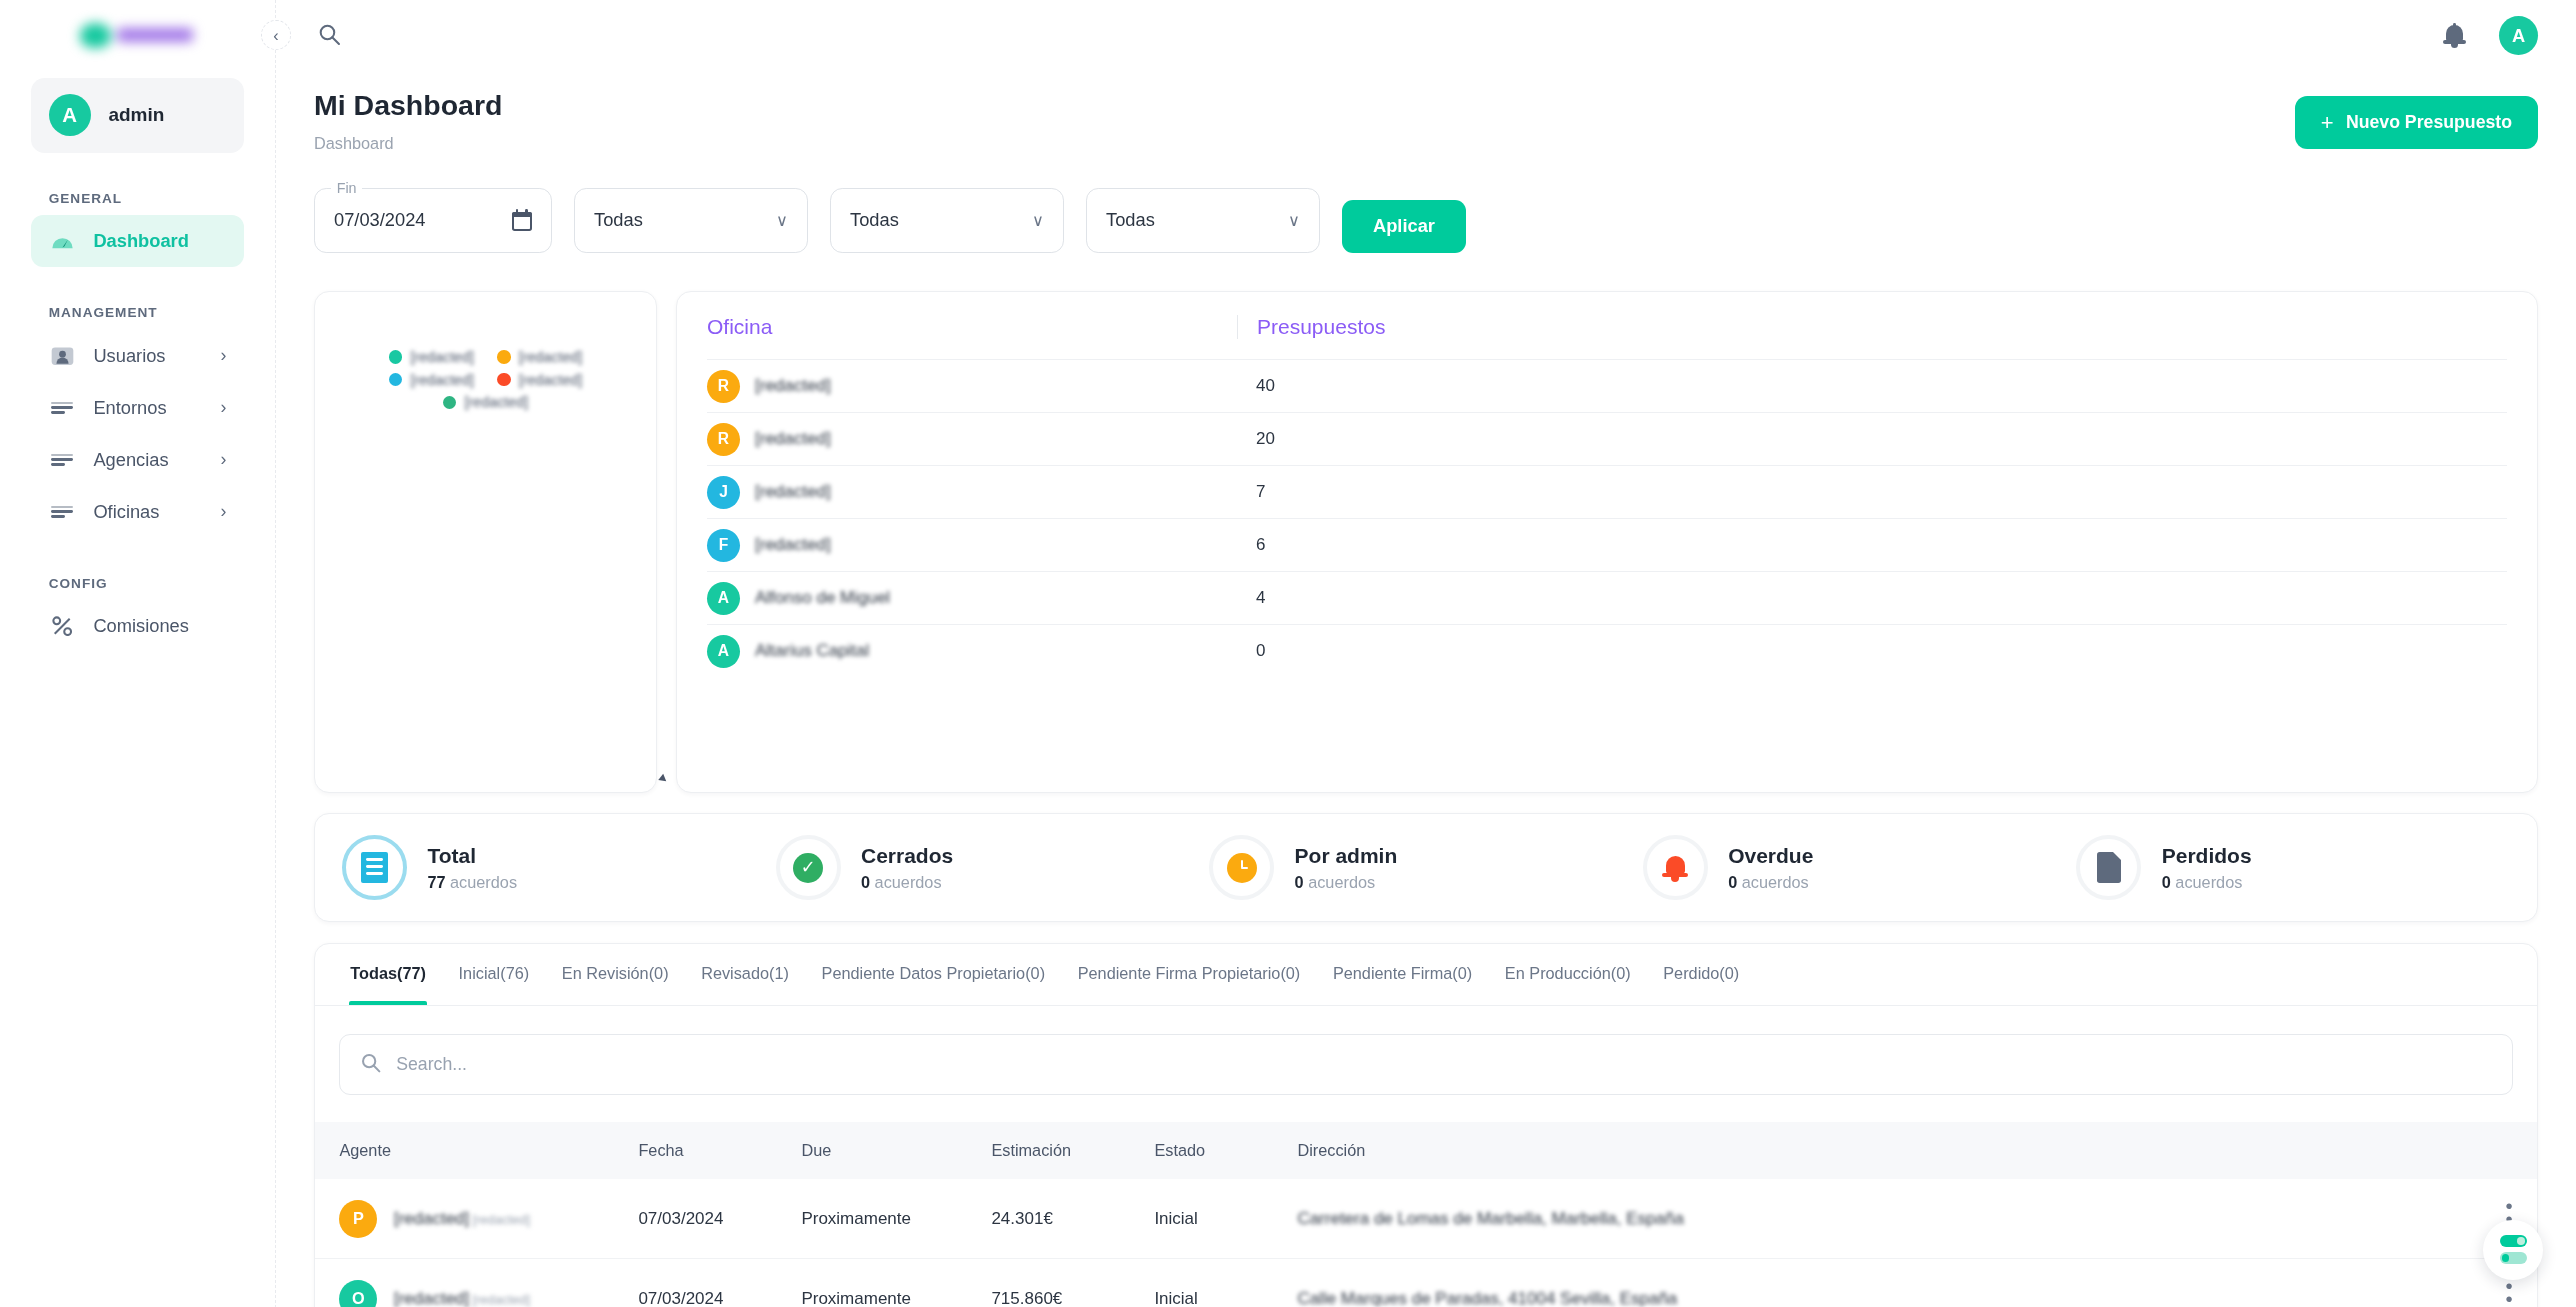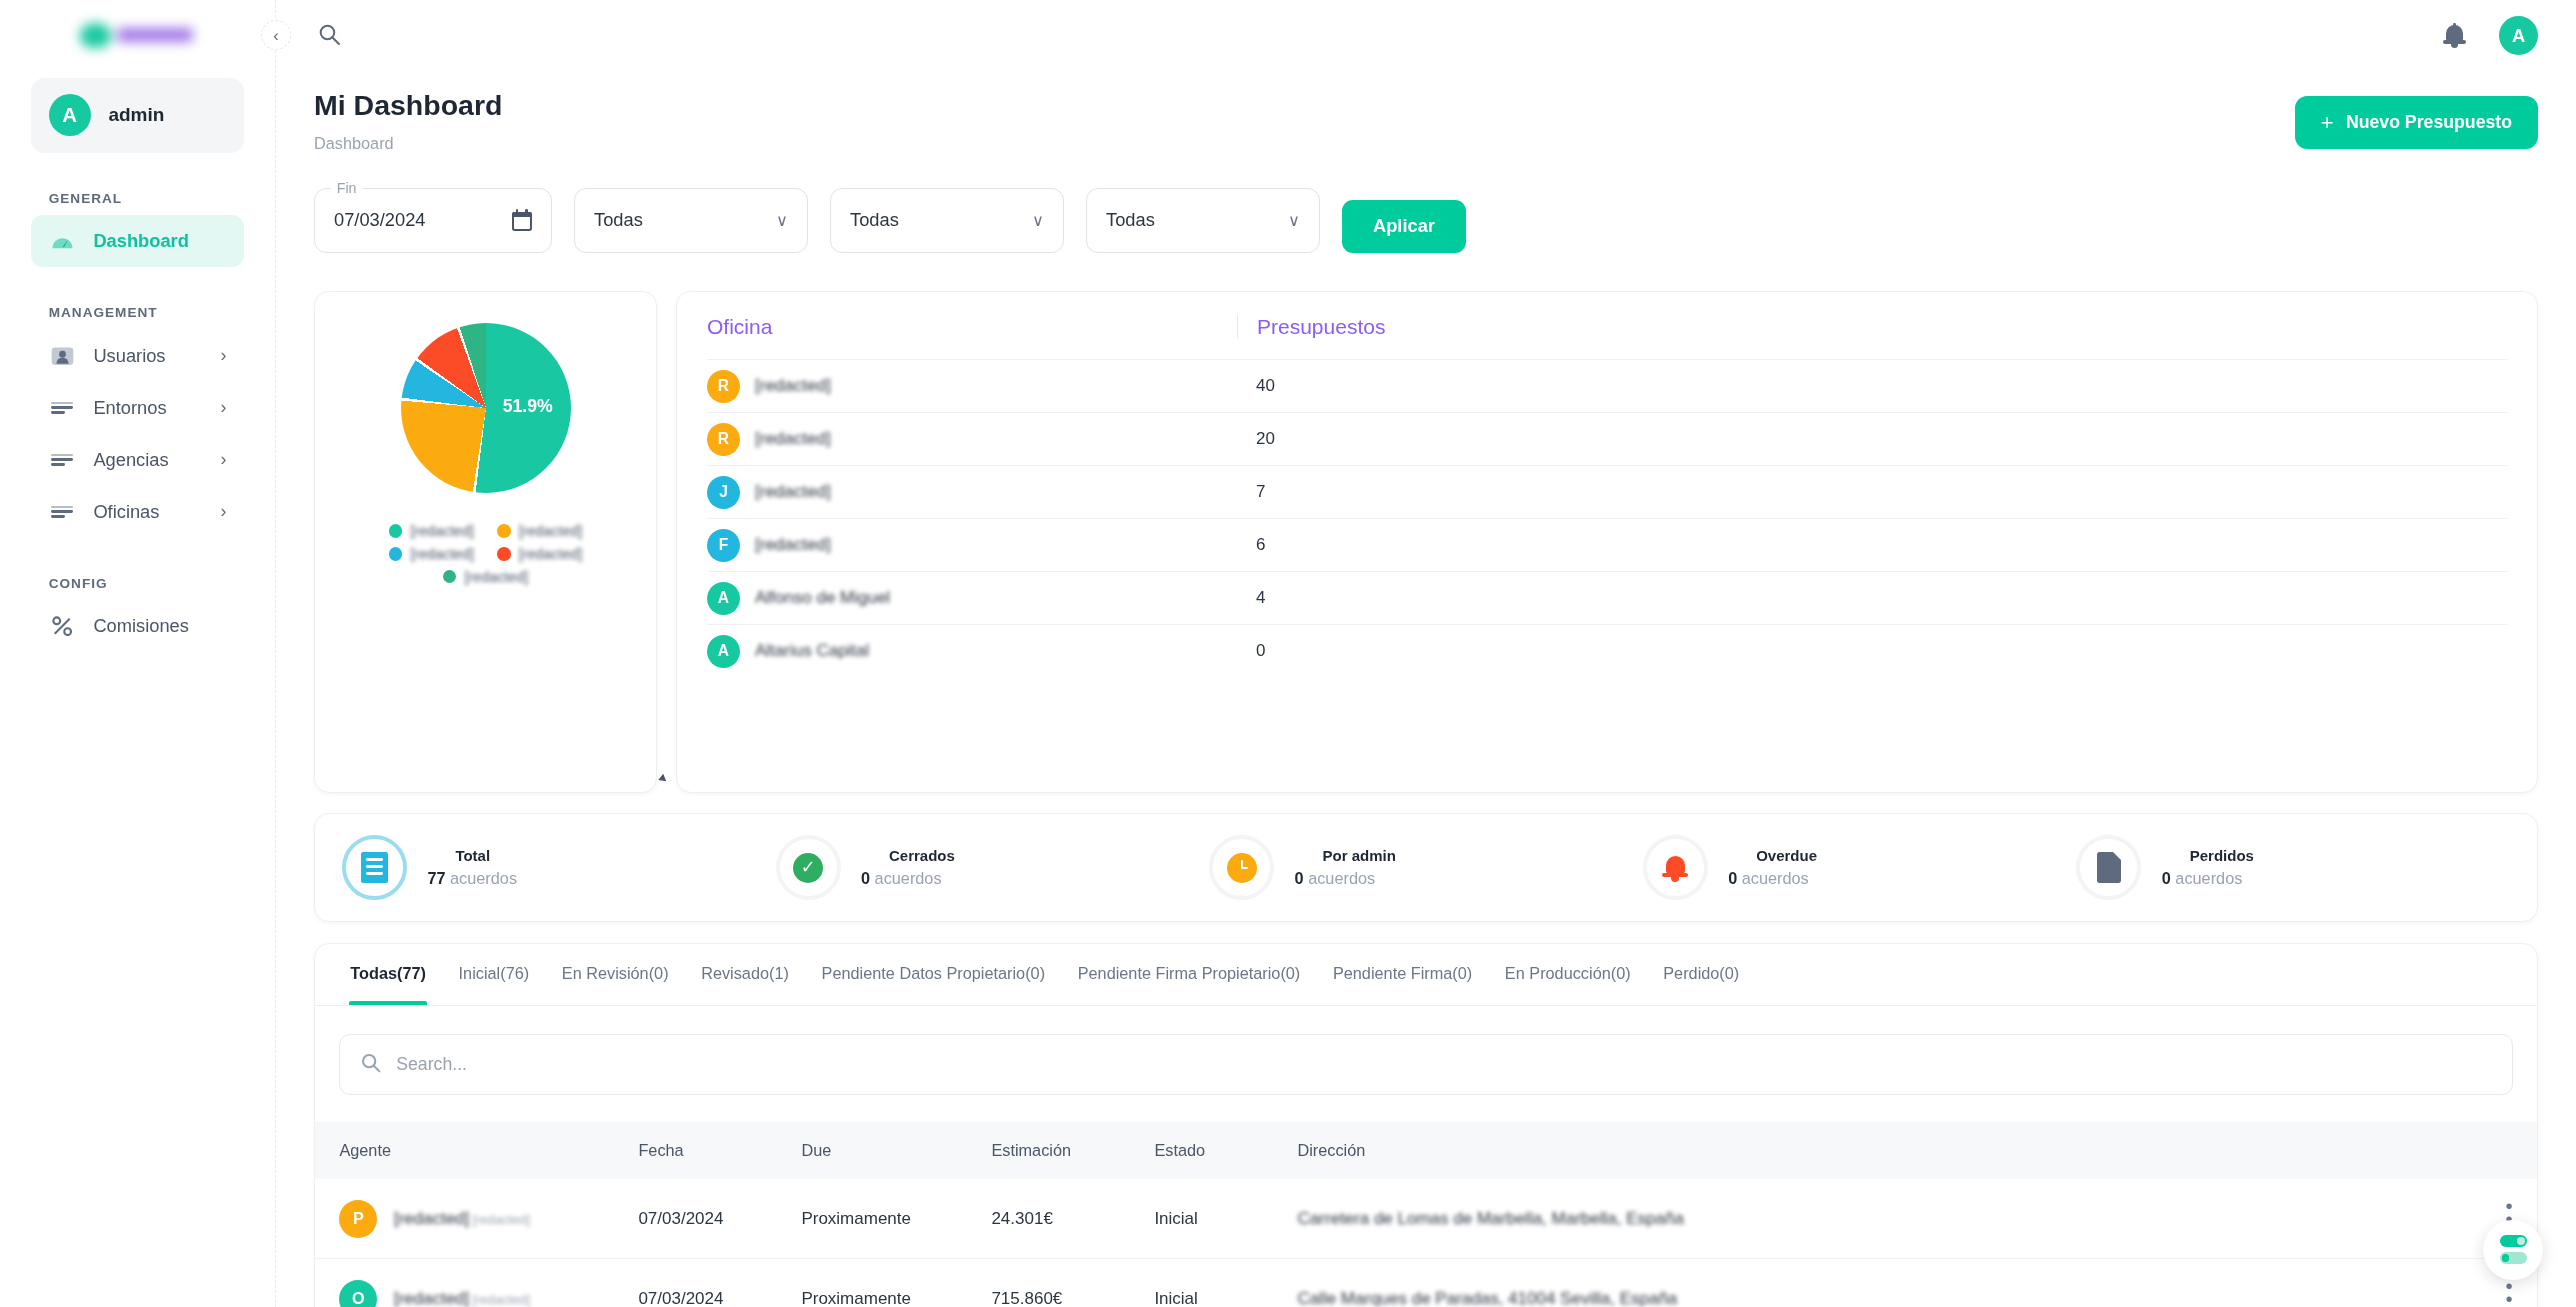--- a/index.html
+++ b/index.html
@@ -144,21 +144,21 @@
   .oname.clear { filter: blur(2.3px); }
 
   
   .kpi-strip {
     margin-top: 20.4px; height: 109px; background:#fff; border:0.7px solid #edeff2; border-radius:15px;
     box-shadow:0 1.4px 4.1px rgba(20,30,50,.04); display:flex; align-items:center; padding: 0 27px;
   }
   .kpi { flex:1; display:flex; align-items:center; gap:20.4px;}
   .kring { width:65px;height:65px;border-radius:50%;border:4.1px solid #f2f4f6; display:flex;align-items:center;justify-content:center; flex:0 0 65px;}
   .kring.active { border-color:#9bdcef; }
-  .kpi .ktxt .kt { font-size:15px; font-weight:700; color:#1f2733;margin-left:28px;}
+  .kpi .ktxt .kt { font-size:21px; font-weight:700; color:#1f2733;}
   .kpi .ktxt .ks { font-size:16.3px; color:#9aa3b0; margin-top:5.4px;}
   .kpi .ktxt .ks b { color:#1f2733; font-weight:700;}
 
   .ico-receipt{width:27px;height:31px;background:#23b7e0;border-radius:2px;position:relative;}
   .ico-receipt i{position:absolute;left:4.8px;height:2.7px;background:#fff;border-radius:1.4px;width:17.7px;display:block;}
   .ico-receipt i:nth-child(1){top:6.1px;} .ico-receipt i:nth-child(2){top:13px;} .ico-receipt i:nth-child(3){top:19.7px;}
   .ico-check{width:30px;height:30px;border-radius:50%;background:#2fae63;color:#fff;display:flex;align-items:center;justify-content:center;font-size:17.7px;}
   .ico-clock{width:30px;height:30px;border-radius:50%;background:#fbaa0f;position:relative;}
   .ico-clock .h{position:absolute;left:14.3px;top:6.8px;width:2px;height:8.8px;background:#fff;border-radius:1.4px;}
   .ico-clock .m{position:absolute;left:14.3px;top:14.3px;width:7.5px;height:2px;background:#fff;border-radius:1.4px;}
@@ -350,23 +350,20 @@
         <div class="field sel">
           <span class="fval">Todas</span>
           <span class="chev">∨</span>
         </div>
         <button class="apply-btn">Aplicar</button>
       </div>
 
       <div class="cards-row">
 
         <section class="card chart-card">
-          <div class="pie">
-            <span class="plabel">51.9%</span>
-          </div>
           <div class="legend">
             <div class="row">
               <span class="lg">
                   <span class="dot" style="background:#19c8a2"></span>
                   <span class="txt">[redacted]</span>
                 </span>
               <span class="lg">
                   <span class="dot" style="background:#fbaa0f"></span>
                   <span class="txt">[redacted]</span>
                 </span>

